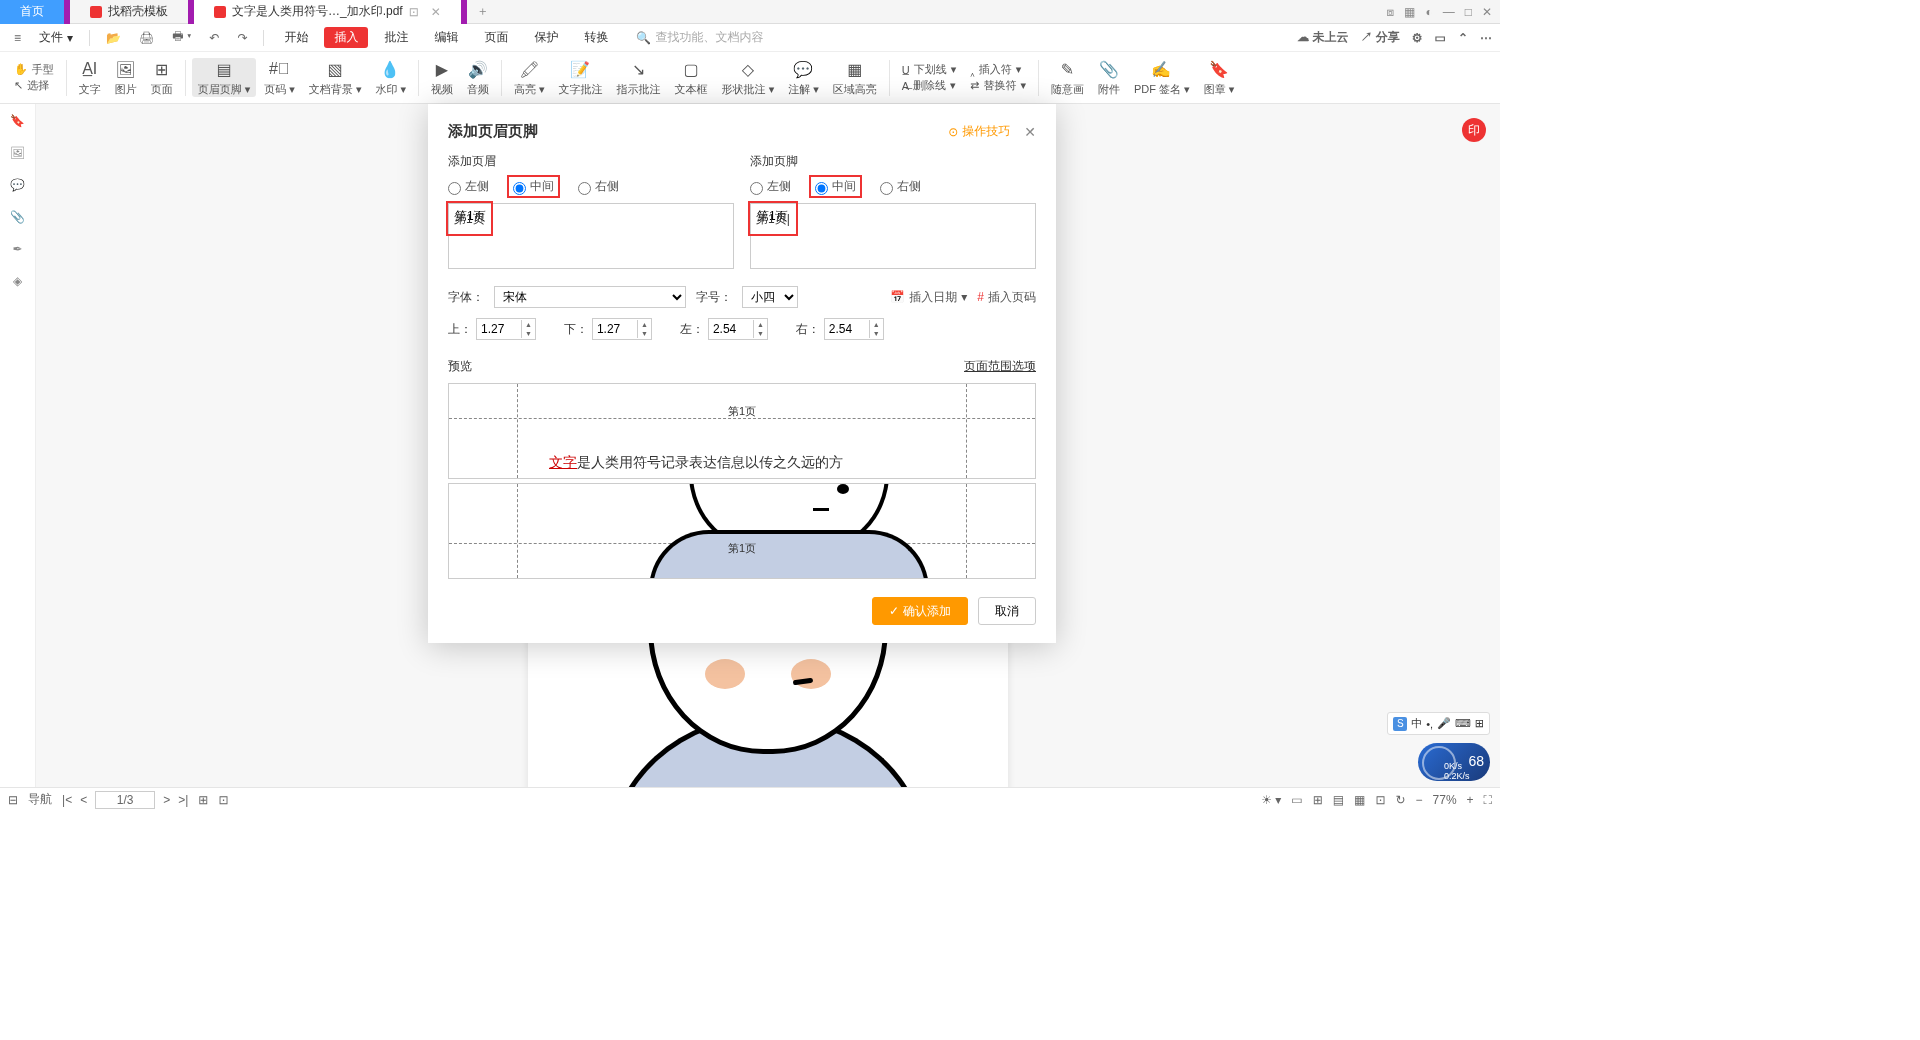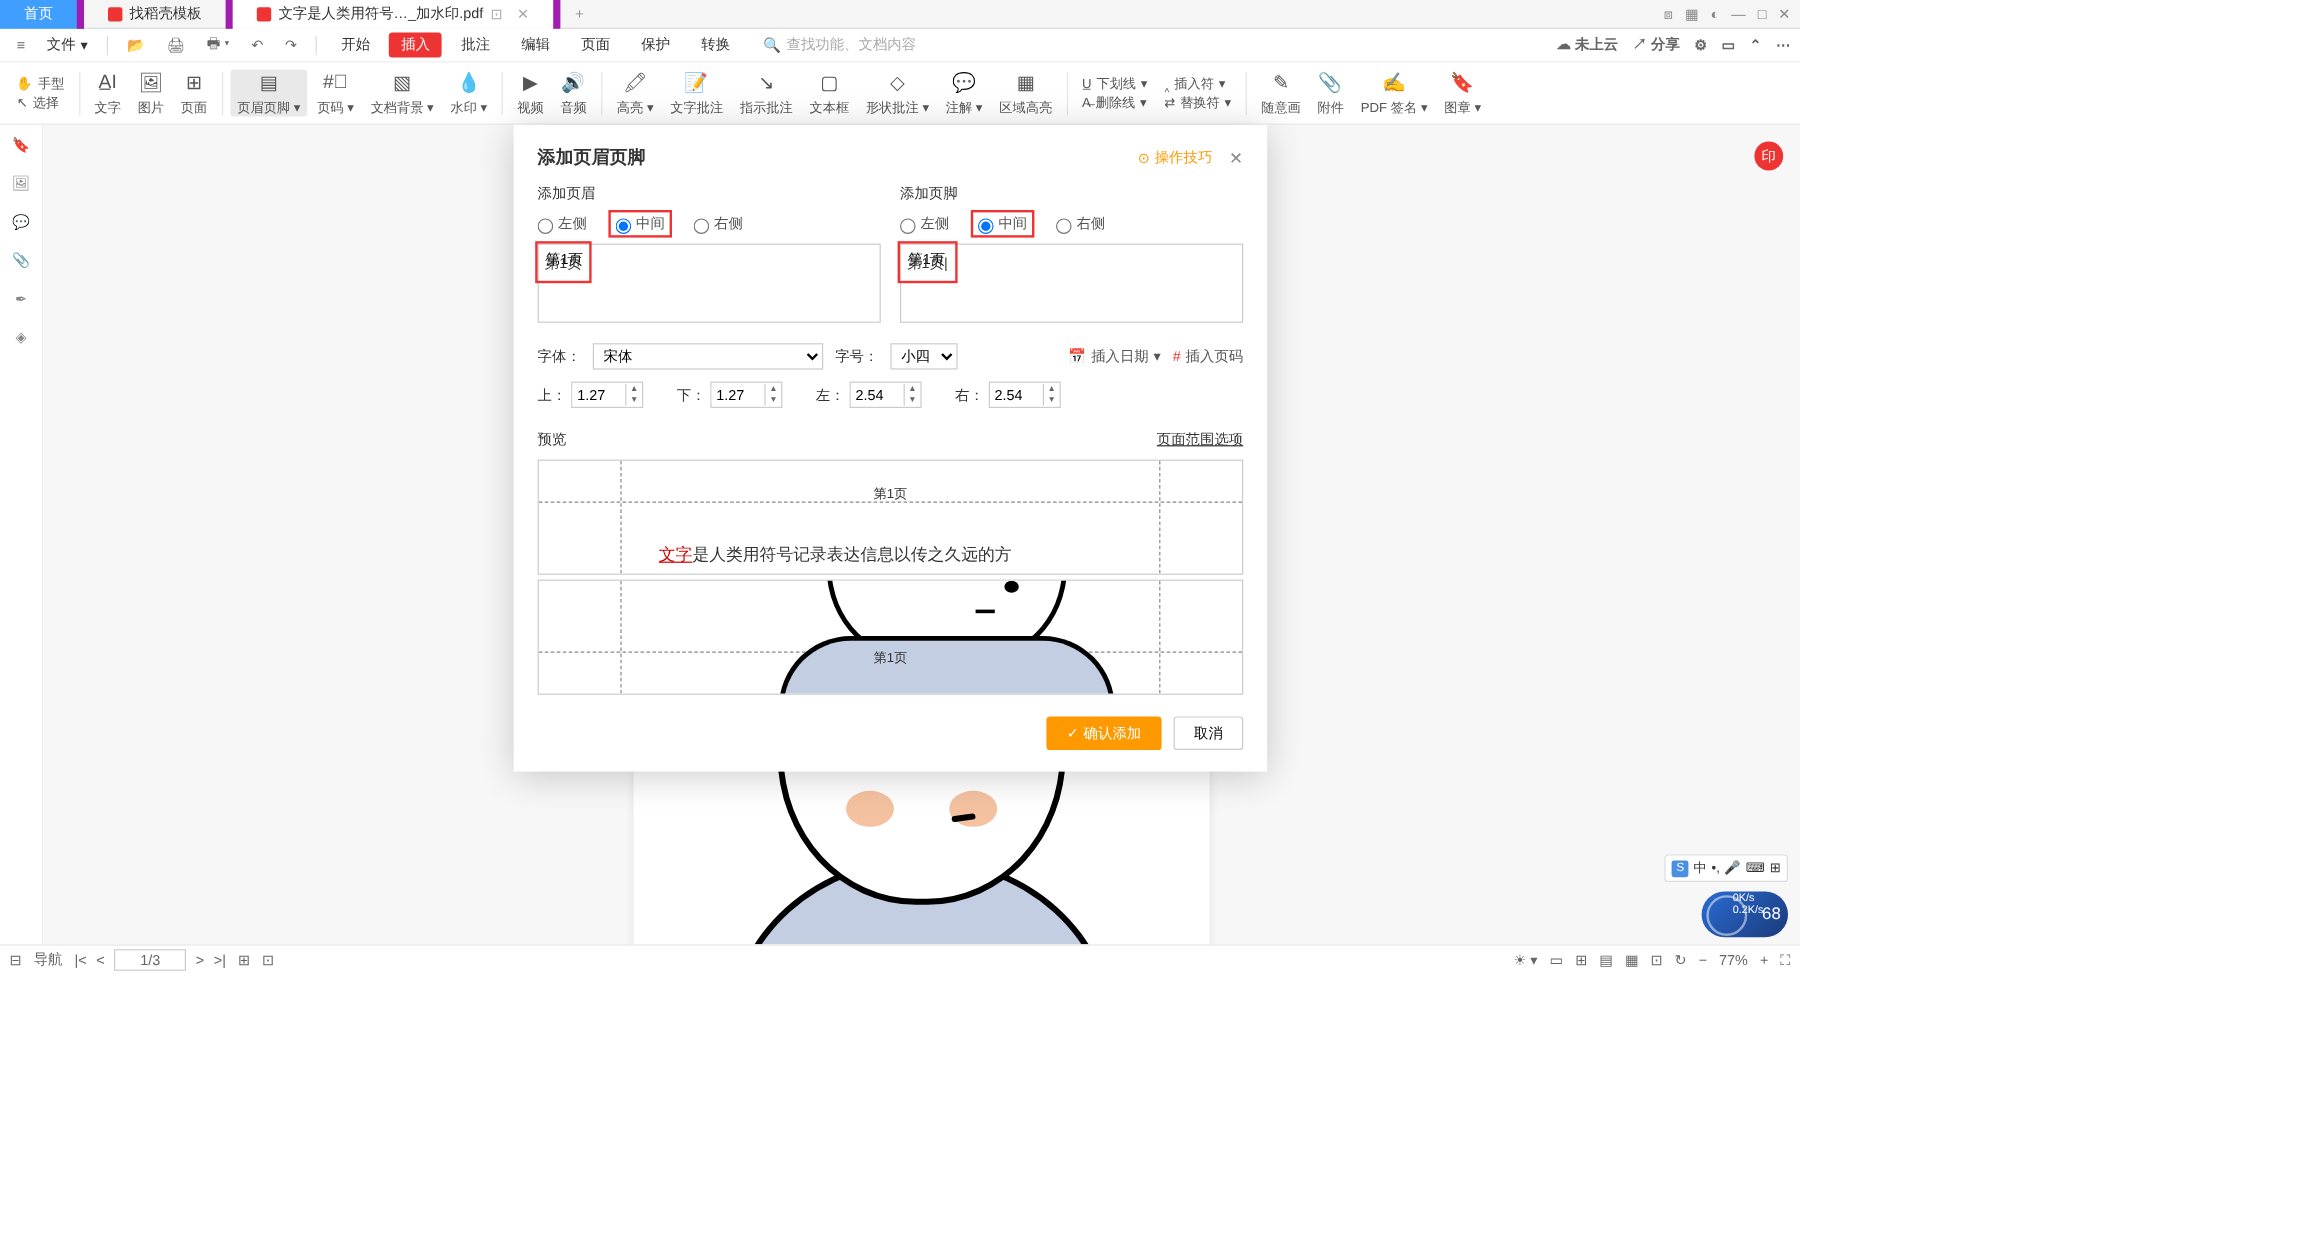--- a/index.html
+++ b/index.html
@@ -102,21 +102,21 @@
 
 .float-badge { position: absolute; right: 14px; top: 118px; width: 24px; height: 24px; background: #e33; border-radius: 50%; color: #fff; display: flex; align-items: center; justify-content: center; font-size: 12px; }
 
 
 .statusbar { position: absolute; left: 0; right: 0; bottom: 0; height: 24px; border-top: 1px solid #e5e5e5; display: flex; align-items: center; padding: 0 8px; gap: 10px; font-size: 12px; color: #666; background: #fff; }
 .statusbar .nav { display: flex; align-items: center; gap: 8px; }
 .statusbar .pageno { border: 1px solid #ccc; padding: 0 18px; height: 18px; display: flex; align-items: center; min-width: 60px; justify-content: center; }
 .statusbar .right { margin-left: auto; display: flex; align-items: center; gap: 10px; }
 
 
-.os-widget1 { position: absolute; right: 10px; bottom: 30px; width: 72px; height: 38px; background: linear-gradient(135deg,#2a6cd4,#1a3a7a); border-radius: 19px; color: #fff; font-size: 9px; display: flex; flex-direction: column; justify-content: flex-start; padding-left: 26px; }
+.os-widget1 { position: absolute; right: 10px; bottom: 30px; width: 72px; height: 38px; background: linear-gradient(135deg,#2a6cd4,#1a3a7a); border-radius: 19px; color: #fff; font-size: 9px; display: flex; flex-direction: column; justify-content: flex-end; padding-left: 26px; }
 .os-widget1::before { content: ""; position: absolute; left: 4px; top: 3px; width: 30px; height: 30px; border: 2px solid rgba(255,255,255,0.5); border-radius: 50%; }
 .os-widget2 { position: absolute; right: 10px; bottom: 76px; display: flex; gap: 4px; align-items: center; background: #fff; padding: 3px 5px; border: 1px solid #ddd; border-radius: 3px; font-size: 11px; }
 .os-widget2 .s { width: 14px; height: 14px; background: #4a90e2; border-radius: 2px; color: #fff; display: flex; align-items: center; justify-content: center; font-size: 10px; }
 </style>
 </head>
 <body>
 
 <div class="tabbar">
   <div class="tab home">
       <span>首页</span>

